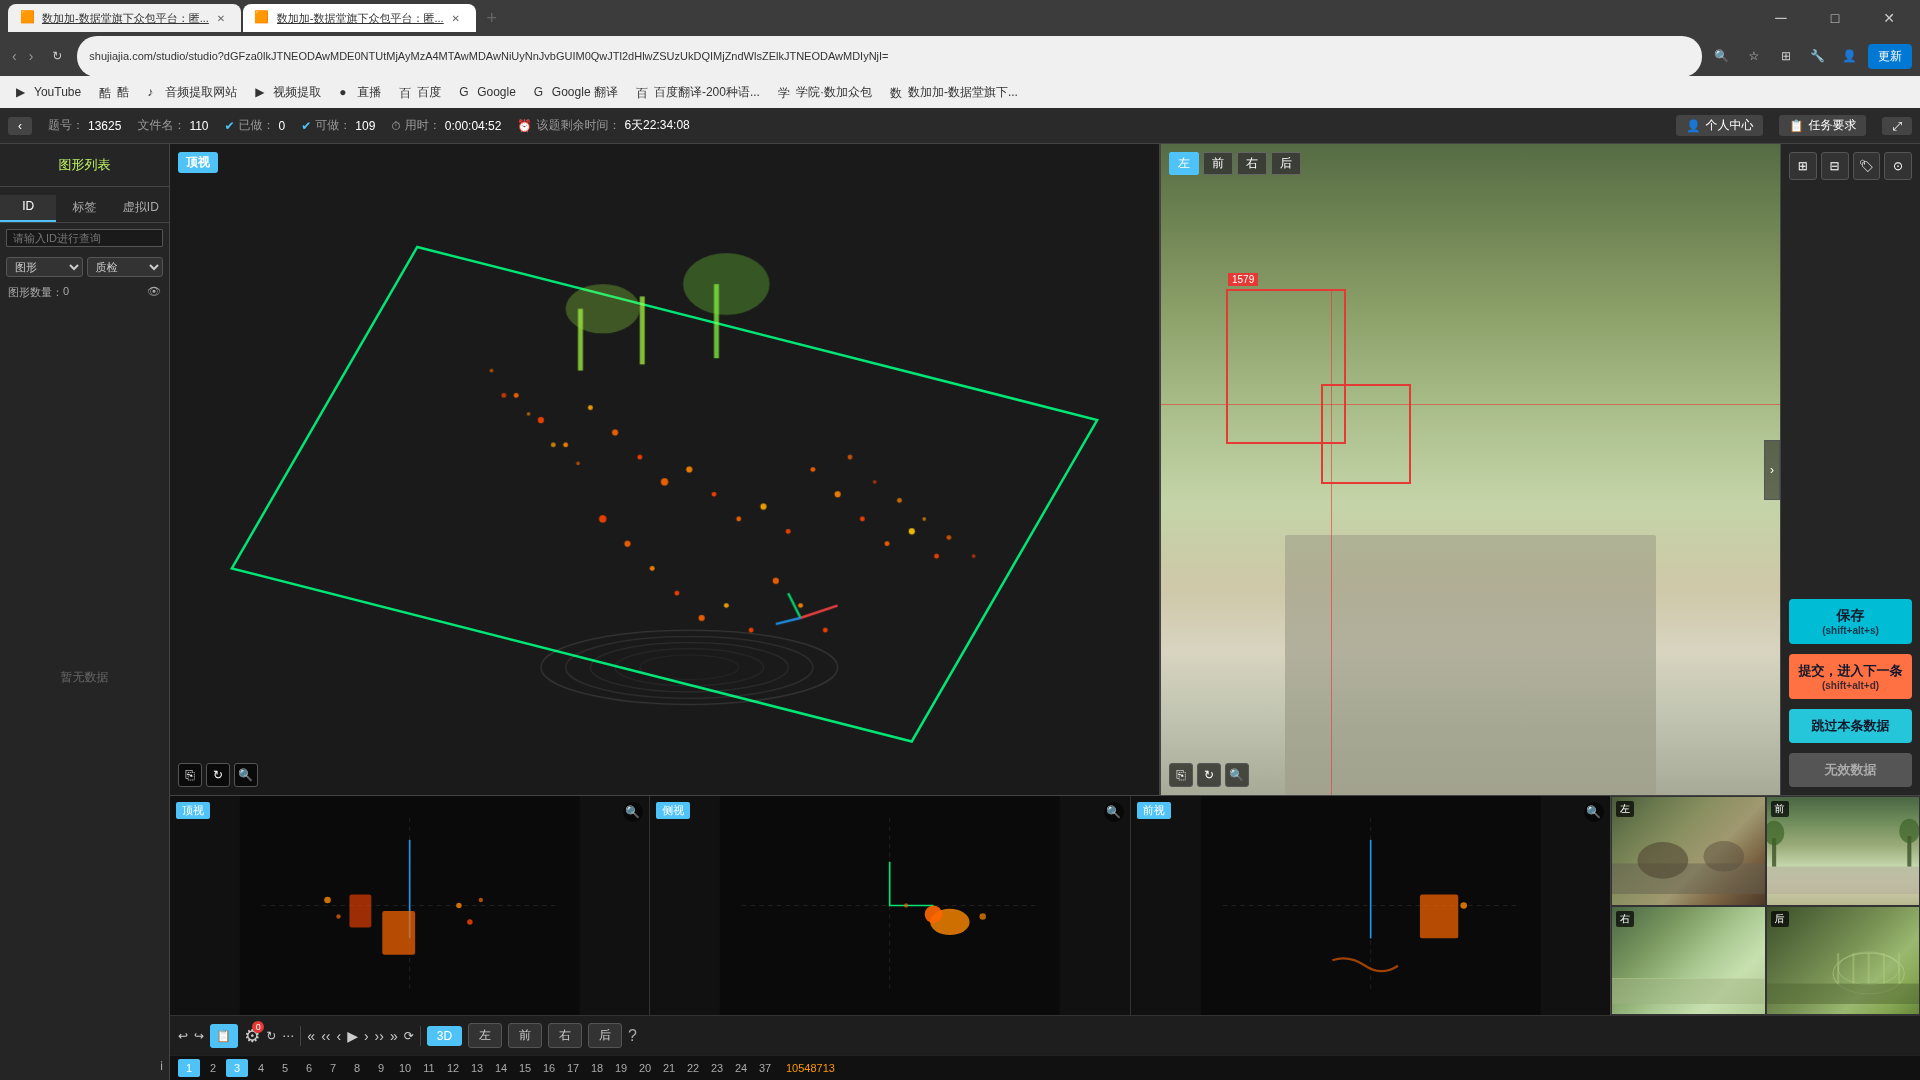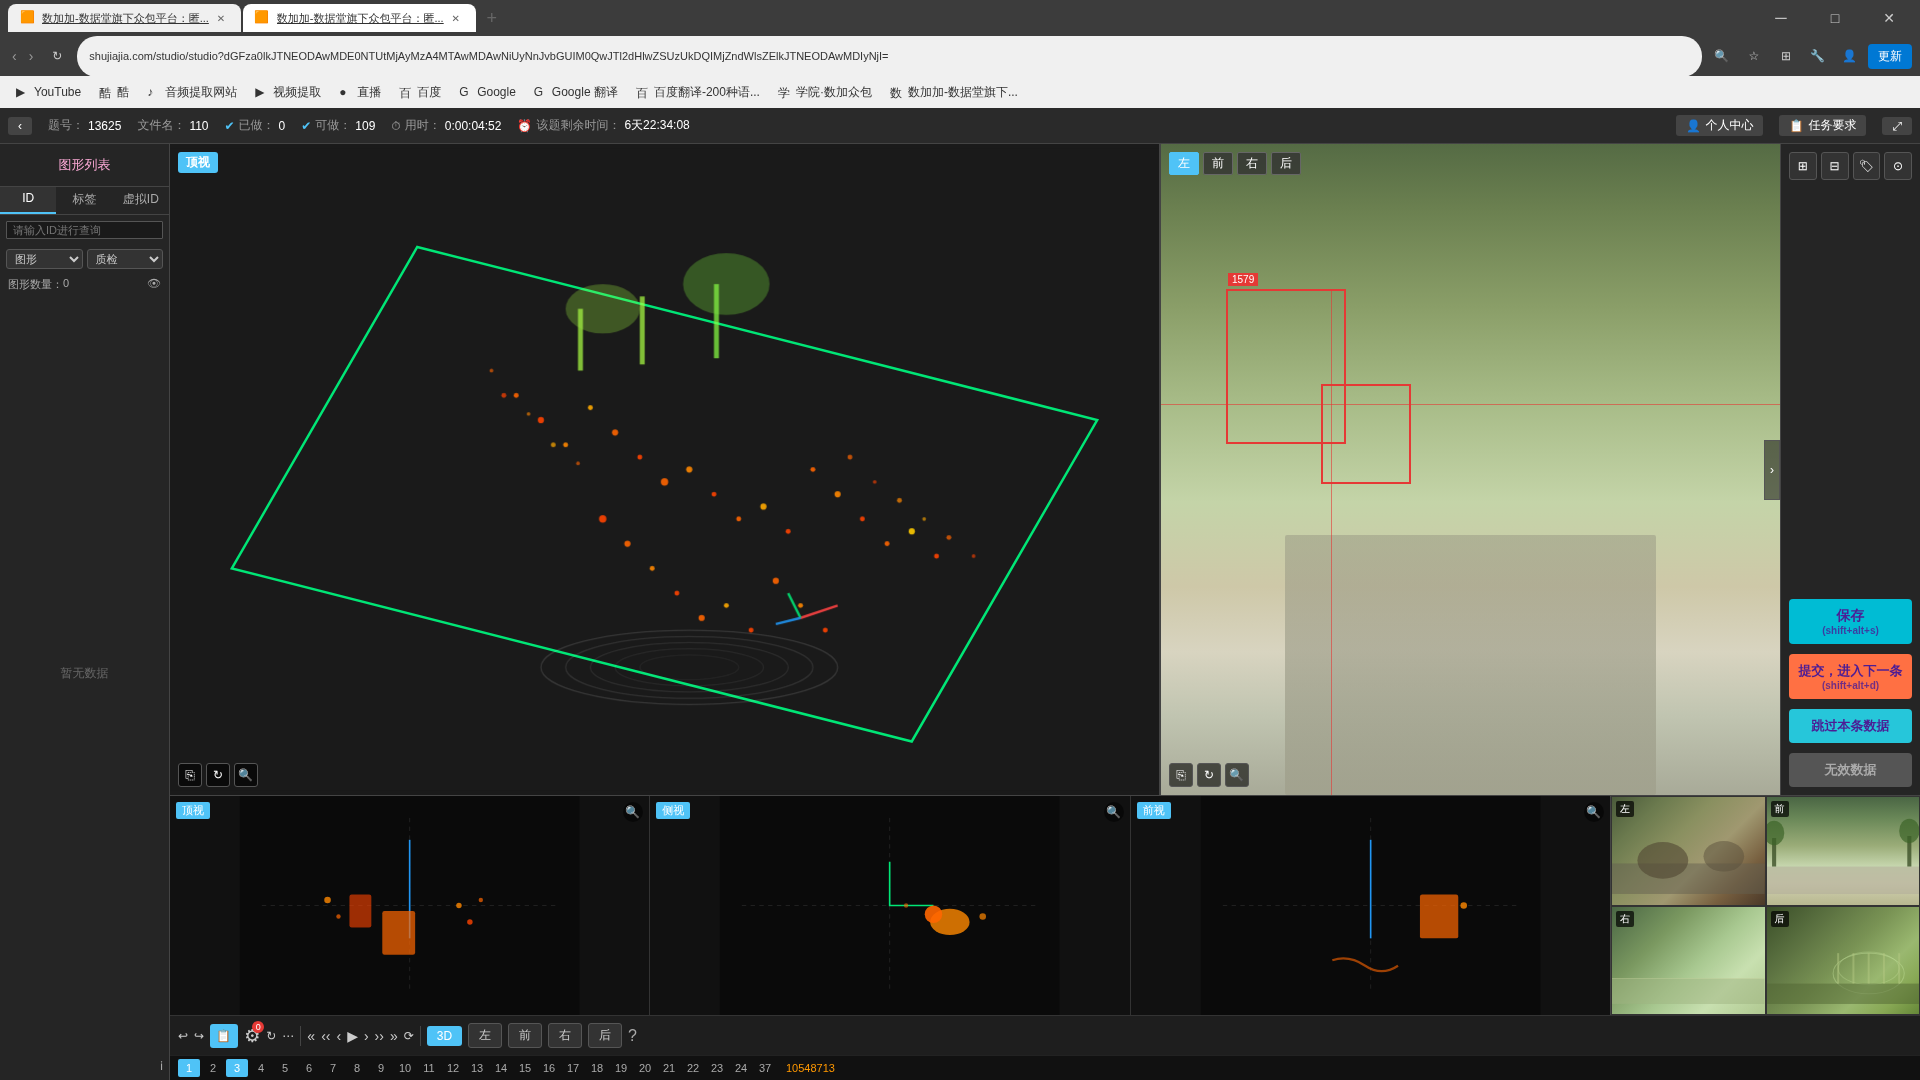--- a/index.html
+++ b/index.html
@@ -37,23 +37,23 @@
     .toolbar-label { color: #999; }
     .toolbar-value { color: #fff; }
     .toolbar-btn { background: #444; border: none; color: #fff; padding: 2px 10px; border-radius: 3px; cursor: pointer; font-size: 12px; display: flex; align-items: center; gap: 4px; }
 
     
     .main-content { display: flex; flex: 1; overflow: hidden; }
 
     
     .left-sidebar { width: 170px; background: #252525; border-right: 1px solid #444; display: flex; flex-direction: column; flex-shrink: 0; }
     .sidebar-header { padding: 8px; border-bottom: 1px solid #444; }
-    .sidebar-title { color: #f9a8d4; font-size: 13px; text-align: center; padding: 4px 0; }
+    .sidebar-title { color: #bef264; font-size: 13px; text-align: center; padding: 4px 0; }
     .sidebar-tabs { display: flex; border-bottom: 1px solid #444; }
-    .sidebar-tab { flex: 1; text-align: center; padding: 4px; cursor: pointer; color: #aaa; font-size: 12px; border-bottom: 2px solid transparent; }
+    .sidebar-tab { flex: 1; text-align: center; padding: 4px; cursor: pointer; color: #aaa; font-size: 12px; border-bottom: 2px solid transparent; margin-top: 8px; }
     .sidebar-tab.active { color: #fff; border-bottom: 2px solid #4fc3f7; background: #333; }
     .sidebar-search { margin: 6px; }
     .sidebar-search input { width: 100%; background: #1a1a1a; border: 1px solid #555; color: #ccc; padding: 3px 6px; border-radius: 3px; font-size: 11px; }
     .sidebar-filters { display: flex; padding: 4px 6px; gap: 4px; }
     .filter-select { background: #333; border: 1px solid #555; color: #ccc; padding: 2px 4px; font-size: 11px; border-radius: 3px; flex: 1; }
     .sidebar-count { display: flex; padding: 4px 8px; color: #aaa; font-size: 11px; }
     .sidebar-empty { flex: 1; display: flex; align-items: center; justify-content: center; color: #666; font-size: 12px; }
     .sidebar-info { padding: 6px; text-align: right; }
 
     
@@ -75,21 +75,21 @@
     .cam-dir-btn.active { background: #4fc3f7; border-color: #4fc3f7; }
     .camera-image { width: 100%; height: 100%; background: linear-gradient(180deg, #4a6741 0%, #6b8c5e 20%, #8da87f 35%, #b5c9a5 50%, #c8d4b8 60%, #d4d4c0 70%, #e0ddd0 80%, #c8c8b8 90%, #b0b0a0 100%); }
     .annotation-box { position: absolute; border: 2px solid #e53935; cursor: pointer; }
     .annotation-label { position: absolute; top: -18px; left: 0; background: #e53935; color: #fff; font-size: 10px; padding: 1px 4px; white-space: nowrap; text-align: center; }
     .right-panel-toggle { position: absolute; right: 0; top: 50%; transform: translateY(-50%); background: rgba(0,0,0,0.5); border: 1px solid #555; color: #fff; width: 16px; height: 60px; display: flex; align-items: center; justify-content: center; cursor: pointer; }
 
     
     .right-buttons { width: 140px; background: #252525; border-left: 1px solid #444; display: flex; flex-direction: column; padding: 8px; gap: 6px; flex-shrink: 0; }
     .right-tool-row { display: flex; gap: 4px; justify-content: flex-end; }
     .right-tool-btn { background: #333; border: 1px solid #555; color: #fff; width: 28px; height: 28px; display: flex; align-items: center; justify-content: center; cursor: pointer; border-radius: 3px; font-size: 12px; }
-    .action-btn { width: 100%; padding: 8px; border: none; border-radius: 4px; font-size: 13px; cursor: pointer; font-weight: bold; color: #4c1d95; }
+    .action-btn { width: 100%; padding: 8px; border: none; border-radius: 4px; font-size: 13px; cursor: pointer; font-weight: bold; color: #0f172a; }
     .action-btn.save { background: #00bcd4; }
     .action-btn.submit { background: #ff7043; }
     .action-btn.skip { background: #26c6da; }
     .action-btn.no-data { background: #555; color: #aaa; }
 
     
     .bottom-row { display: flex; height: 220px; border-top: 1px solid #444; flex-shrink: 0; }
     .bottom-view { flex: 1; position: relative; background: #111; border-right: 1px solid #333; overflow: hidden; }
     .bottom-label { position: absolute; top: 6px; left: 6px; background: #4fc3f7; color: #fff; padding: 1px 6px; font-size: 11px; border-radius: 2px; }
     .bottom-zoom { position: absolute; top: 6px; right: 6px; width: 20px; height: 20px; background: rgba(0,0,0,0.5); border-radius: 50%; display: flex; align-items: center; justify-content: center; color: #fff; cursor: pointer; font-size: 12px; }

